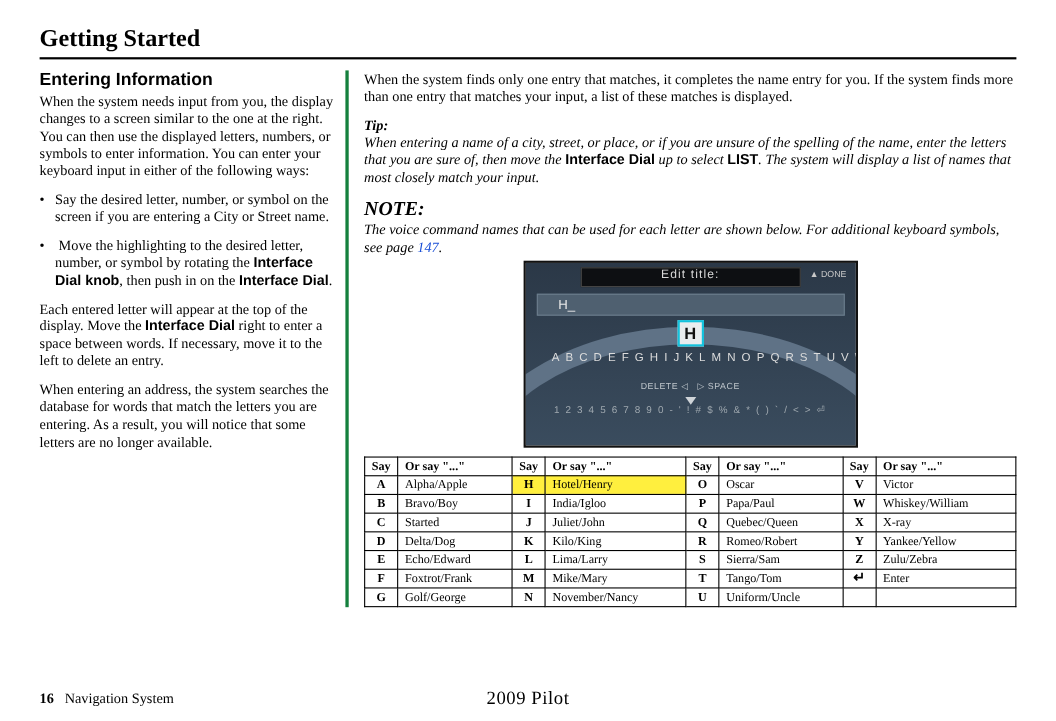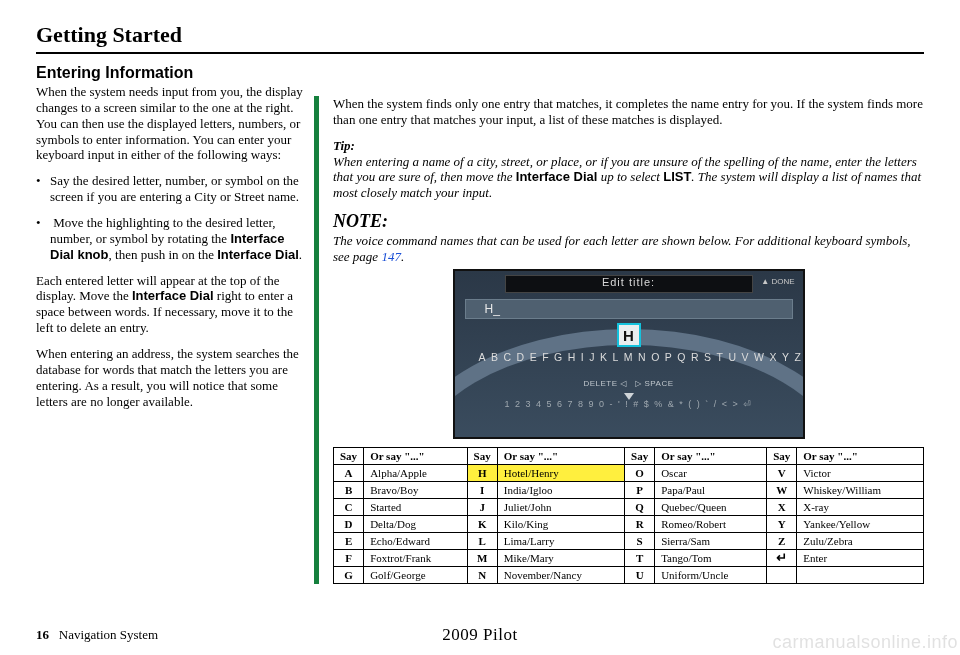--- a/index.html
+++ b/index.html
@@ -2,34 +2,34 @@
 <html><head>
 <meta charset="utf-8">
 <style>
   * { box-sizing: border-box; margin: 0; padding: 0; }
   html, body { width: 960px; height: 655px; background: #fff; font-family: "Times New Roman", Times, serif; color: #000; }
   .page { width: 960px; height: 655px; padding: 22px 36px 18px 36px; position: relative; }
   .chapter { font-size: 22px; font-weight: bold; margin-bottom: 2px; }
   .rule { border: none; border-top: 2px solid #000; margin: 4px 0 10px 0; }
   .columns { display: flex; gap: 0; }
   .col-left { width: 278px; padding-right: 10px; }
-  .col-right { flex: 1; padding-left: 14px; border-left: 5px solid #15803d; margin-top: 32px; }
+  .col-right { flex: 1; padding-left: 14px; border-left: 3px solid #15803d; }
   .h3 { font-family: Arial, Helvetica, sans-serif; font-size: 16px; font-weight: bold; margin-bottom: 2px; }
   p { font-size: 13px; line-height: 1.22; margin-bottom: 10px; }
   ul.bullets { list-style: none; padding-left: 0; margin-bottom: 10px; }
   ul.bullets li { font-size: 13px; line-height: 1.22; padding-left: 14px; text-indent: -14px; margin-bottom: 10px; }
   ul.bullets li::before { content: "•"; display: inline-block; width: 14px; text-indent: 0; }
   .sans-bold { font-family: Arial, Helvetica, sans-serif; font-weight: bold; }
   .tip-head { font-style: italic; font-weight: bold; font-size: 13px; }
   .note-head { font-style: italic; font-weight: bold; font-size: 18px; }
   .tip-body, .note-body { font-style: italic; font-size: 13px; line-height: 1.22; }
   .note-body .link { color: #1a4fd6; font-style: italic; }
   .screen-wrap { display: flex; justify-content: center; margin: 4px 0 8px 0; }
   .screen {
-    width: 352px; height: 170px; background: linear-gradient(#2b3847, #3a4c5e);
+    width: 304px; height: 170px; background: linear-gradient(#2b3847, #3a4c5e);
     border: 2px solid #111; position: relative; overflow: hidden;
   }
   .screen-title-bar { position: absolute; top: 4px; left: 50px; right: 50px; height: 18px; background: #0d0f12; border: 1px solid #444; }
   .screen-title { position: absolute; top: 5px; left: 0; width: 100%; text-align: center; color: #d8d8d8; font-family: Arial, sans-serif; font-size: 11px; letter-spacing: 1px; }
   .done { position: absolute; top: 6px; right: 8px; color: #c8c8c8; font-family: Arial, sans-serif; font-size: 8px; }
   .field { position: absolute; top: 28px; left: 10px; right: 10px; height: 20px; background: #4f6070; border: 1px solid #6b7d8c; }
   .field-text { position: absolute; top: 28px; left: 16px; color: #e8e8e8; font-family: Arial, sans-serif; font-size: 12px; line-height: 20px; padding-left: 14px; }
   .cursor-box { position: absolute; left: 50%; top: 52px; transform: translateX(-50%); width: 24px; height: 24px; border: 2px solid #14c2dd; background: #e9edef; text-align: center; font-family: Arial; font-weight: bold; font-size: 15px; line-height: 22px; color: #111; }
   .arc {
     position: absolute; left: -60px; right: -60px; top: 58px; height: 240px;
@@ -201,14 +201,13 @@
       </table>
     </div>
   </div>
 
   <div class="footer">
     <div>
       <span class="pgnum">16</span>&nbsp;&nbsp;&nbsp;<span class="navsys">Navigation System</span>
     </div>
     <div class="model">2009  Pilot</div>
   </div>
-  <div class="watermark">carmanualsonline.info</div>
 </div>
 
 </body></html>

